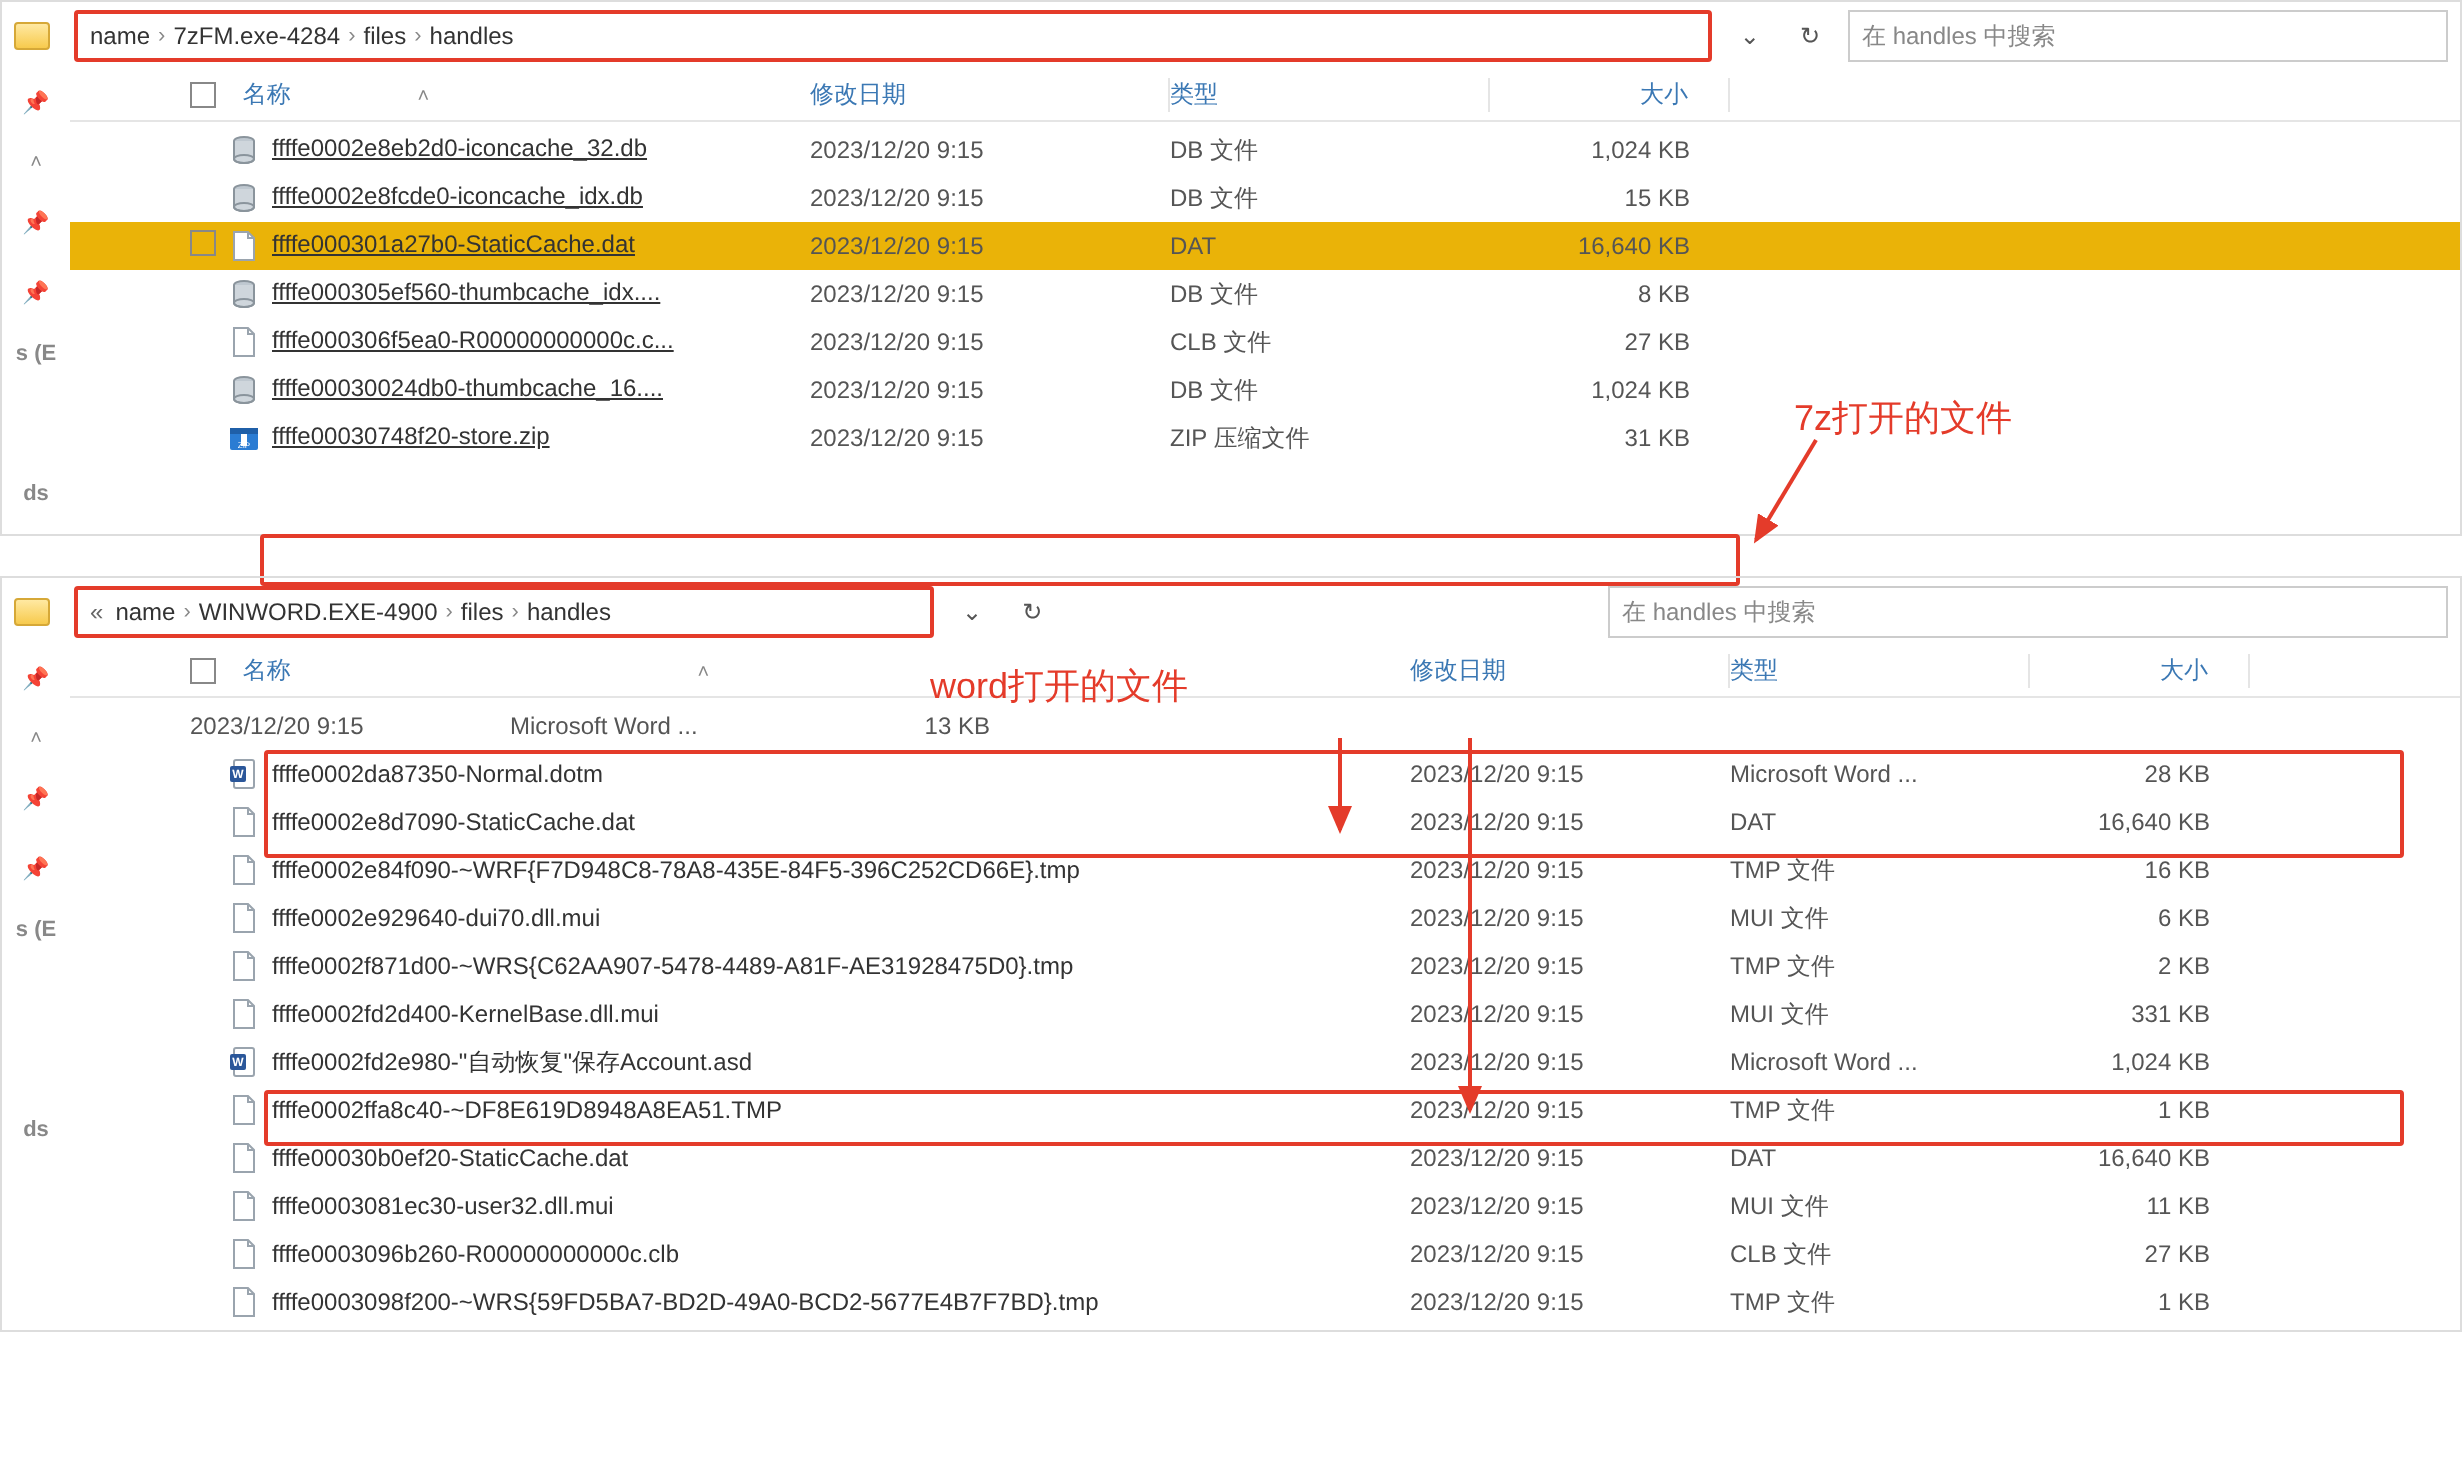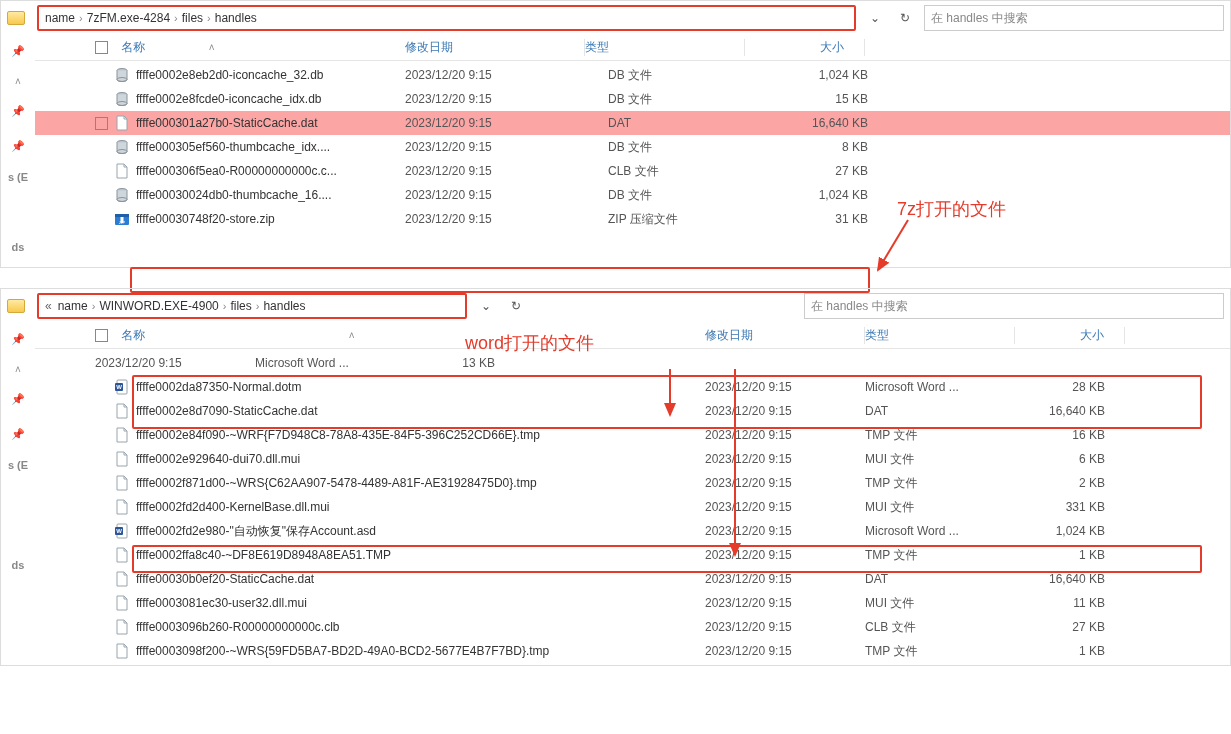--- a/index.html
+++ b/index.html
@@ -23,31 +23,31 @@
     .col-name { flex: 0 0 310px; }
     .col-name2 { flex: 0 0 610px; }
     .col-date { flex: 0 0 180px; }
     .col-type { flex: 0 0 160px; }
     .col-size { flex: 0 0 120px; text-align: right; padding-right: 20px; }
     .hdr-date2 { flex: 0 0 160px; }
     .hdr-type2 { flex: 0 0 150px; }
     .hdr-size2 { flex: 0 0 110px; text-align: right; padding-right: 20px; }
     .files { padding: 2px 0; }
     .file-row { display: flex; align-items: center; padding: 2px 0 2px 60px; height: 24px; }
-    .file-row.selected { background: #fca5a5; }
+    .file-row.selected { background: #eab308; }
     .checkbox { width: 13px; height: 13px; border: 1px solid #888; margin-right: 6px; display: inline-block; }
     .checkbox-head { width: 13px; height: 13px; border: 1px solid #888; margin-right: 10px; display: inline-block; vertical-align: middle; }
     .spacer-cb { width: 19px; display: inline-block; }
     .ficon { width: 16px; height: 16px; margin-right: 6px; display: inline-flex; align-items: center; justify-content: center; flex-shrink: 0; }
     .ficon svg { width: 16px; height: 16px; }
     .fname { display: inline-block; }
-    .namecell { flex: 0 0 310px; display: flex; align-items: center; white-space: nowrap; overflow: hidden; }
+    .namecell { flex: 0 0 310px; display: flex; align-items: flex-start; white-space: nowrap; overflow: hidden; text-decoration: underline; }
     .namecell2 { flex: 0 0 610px; display: flex; align-items: center; white-space: nowrap; overflow: hidden; }
     .datecell { flex: 0 0 180px; color: #555; }
-    .typecell { flex: 0 0 160px; color: #555; margin-left: 23px; }
+    .typecell { flex: 0 0 160px; color: #555; }
     .sizecell { flex: 0 0 120px; text-align: right; padding-right: 20px; color: #555; }
     .datecell2 { flex: 0 0 160px; color: #555; }
     .typecell2 { flex: 0 0 150px; color: #555; }
     .sizecell2 { flex: 0 0 110px; text-align: right; padding-right: 20px; color: #555; }
     .annotation { position: absolute; color: #e43b2a; font-size: 18px; font-weight: 400; }
     .anno1 { top: 162px; left: 862px; }
     .anno2 { top: 8px; left: 430px; z-index: 5; }
     .red-box { position: absolute; border: 2px solid #e43b2a; border-radius: 2px; pointer-events: none; }
     .box-zip { top: 232px; left: 95px; width: 740px; height: 26px; }
     .box-word1 { top: 52px; left: 97px; width: 1070px; height: 54px; }

